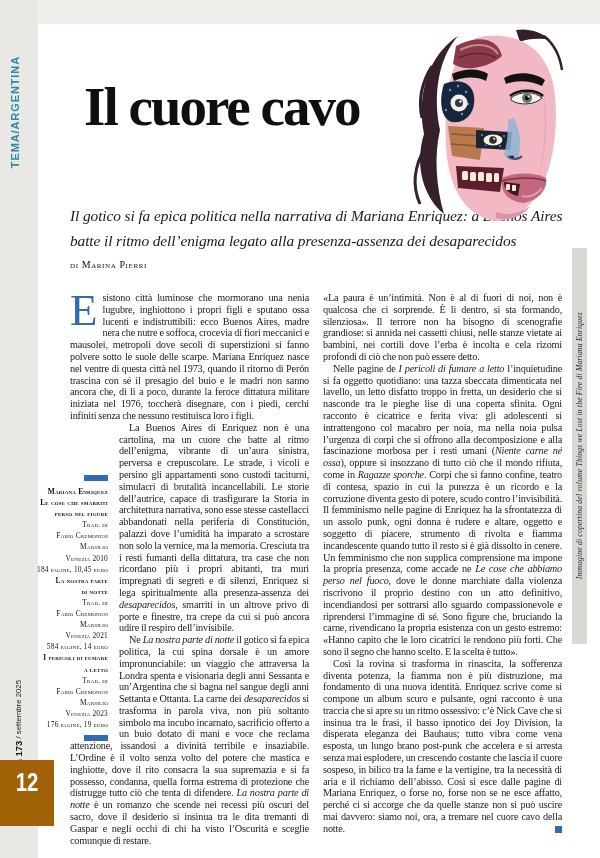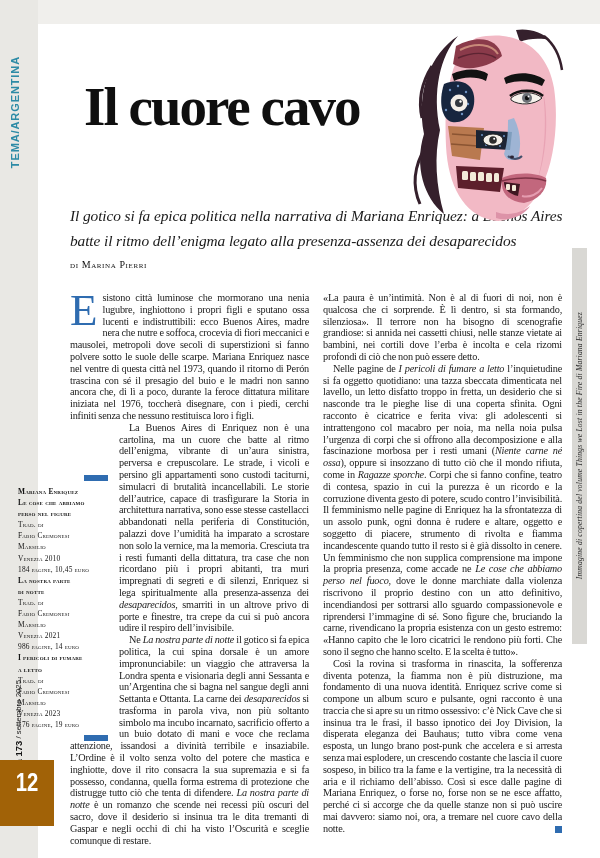--- a/index.html
+++ b/index.html
@@ -48,21 +48,21 @@
     hyphens:auto;-webkit-hyphens:auto;
   }
   .col p{margin:0;text-indent:10px;}
   .col p:first-of-type{text-indent:0;}
   .dropcap{
     float:left;color:#2f6cb0;font-size:45px;line-height:35px;padding:1px 5px 0 0;letter-spacing:0;
   }
   .biblio-spacer{float:left;width:42px;height:248px;margin:62px 7px 0 0;}
   .endmark{float:right;width:7px;height:7px;background:#2f6cb0;margin-top:3px;}
   .biblio{
-    position:absolute;left:18px;top:486px;width:90px;
+    position:absolute;left:18px;top:486px;width:90px;text-align:right;
     font-variant:small-caps;font-size:7.4px;line-height:11.1px;color:#141414;letter-spacing:.2px;
   }
   .biblio .b{font-weight:700;}
   .bar{position:absolute;width:24px;height:6px;background:#2f6cb0;}
   #bar-top{left:84px;top:475px;}
   #bar-bottom{left:84px;top:735px;}
   .illustration{position:absolute;left:396px;top:26px;width:170px;height:208px;}
   .credit-strip{
     position:absolute;left:572px;top:248px;width:15px;height:396px;background:#d9d8d4;
     display:flex;align-items:center;justify-content:center;
@@ -171,34 +171,34 @@
 </svg>
 
 <div class="credit-strip">
   <span class="credit-text vert">Immagine di copertina del volume Things we Lost in the Fire di Mariana Enriquez</span>
 </div>
 
 <div class="bar" id="bar-top"></div>
 <div class="bar" id="bar-bottom"></div>
 <div class="biblio" id="biblio">
     <div class="b">Mariana Enriquez</div>
-    <div class="b">Le cose che abbiamo</div>
+    <div class="b">Le cose che smarriti</div>
     <div class="b">perso nel figure</div>
     <div class="">Trad. di</div>
     <div class="">Fabio Cremonesi</div>
     <div class="">Marsilio</div>
     <div class="">Venezia 2010</div>
     <div class="">184 pagine, 10,45 euro</div>
     <div class="b">La nostra parte</div>
     <div class="b">di notte</div>
     <div class="">Trad. di</div>
     <div class="">Fabio Cremonesi</div>
     <div class="">Marsilio</div>
     <div class="">Venezia 2021</div>
-    <div class="">986 pagine, 14 euro</div>
+    <div class="">584 pagine, 14 euro</div>
     <div class="b">I pericoli di fumare</div>
     <div class="b">a letto</div>
     <div class="">Trad. di</div>
     <div class="">Fabio Cremonesi</div>
     <div class="">Marsilio</div>
     <div class="">Venezia 2023</div>
     <div class="">176 pagine, 19 euro</div>
   </div>
 
 <div class="columns">

